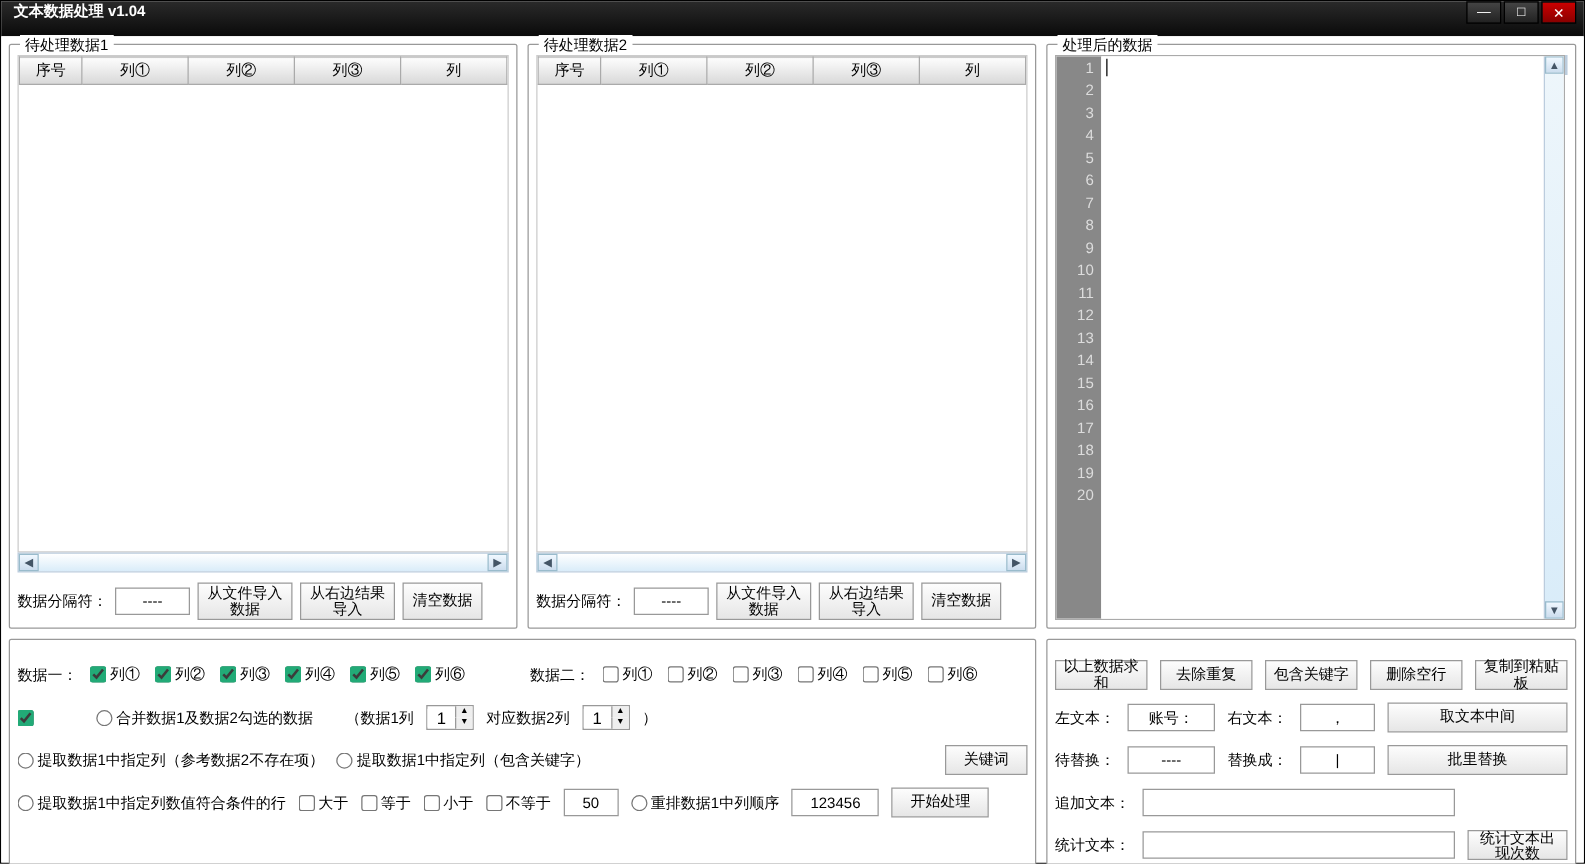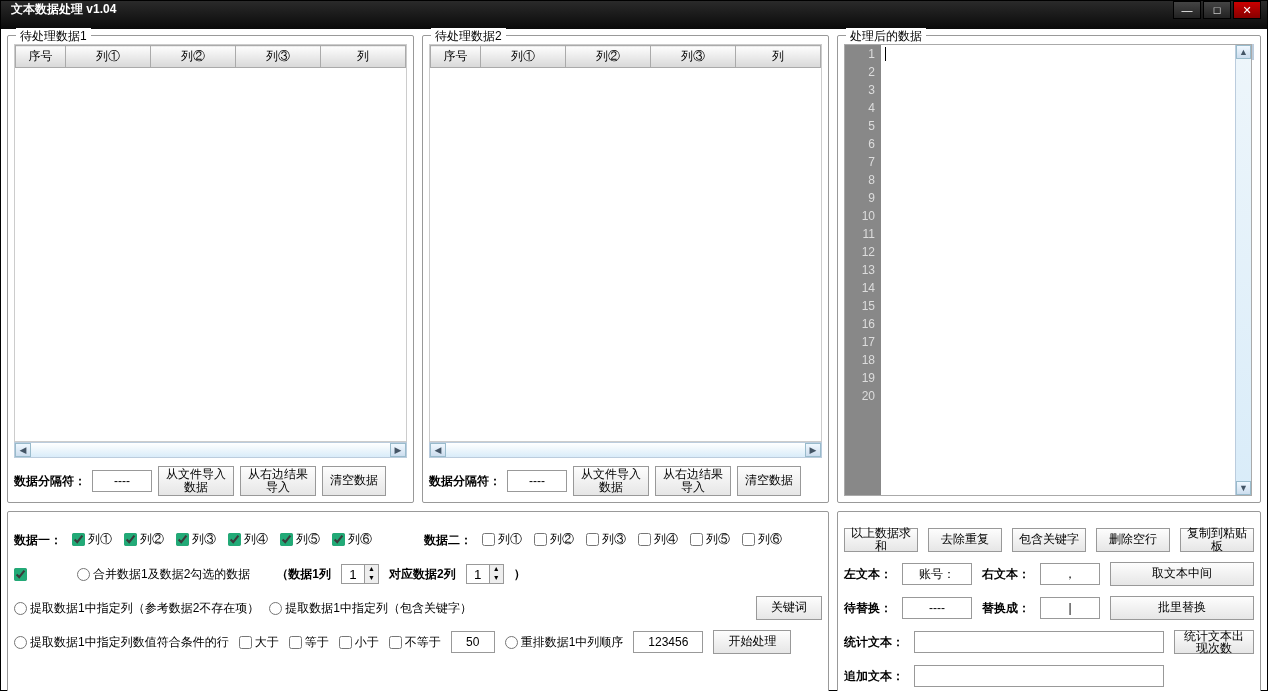--- a/index.html
+++ b/index.html
@@ -38,21 +38,21 @@
 .leftops { flex: 0 0 822px; }
 .rightops { flex: 1; }
 .oprow { display: flex; align-items: center; gap: 10px; margin: 6px 0; min-height: 28px; flex-wrap: nowrap; }
 .chk { display: inline-flex; align-items: center; gap: 3px; }
 .chk input[type=checkbox] { accent-color: #2a7; }
 .rad { display: inline-flex; align-items: center; gap: 3px; }
 .spinner { display: inline-flex; align-items: center; border: 1px solid #999; height: 20px; }
 .spinner input { border: none; width: 22px; text-align: center; }
 .spinner .sb { width: 14px; display: flex; flex-direction: column; }
 .spinner .sb span { height: 9px; font-size: 7px; text-align: center; background: #eee; border-left: 1px solid #999; cursor: pointer; }
-.lbl { white-space: nowrap; font-weight: bold; }
+.lbl { white-space: nowrap; }
 .btn.wide { padding: 0 14px; }
 </style>
 </head>
 <body>
 
 <div class="window">
   <div class="titlebar">
     <span class="title">文本数据处理  v1.04</span>
     <div class="controls">
       <div class="ctrl">—</div>
@@ -290,25 +290,25 @@
           <button class="btn small" style="flex:1">取文本中间</button>
         </div>
         <div class="oprow">
           <span class="lbl">待替换：</span>
           <input class="inp" style="width: 70px;" value="----">
           <span class="lbl">替换成：</span>
           <input class="inp" style="width: 60px;" value="|">
           <button class="btn small" style="flex:1">批里替换</button>
         </div>
         <div class="oprow">
+          <span class="lbl">追加文本：</span>
+          <input class="inp" style="flex: 1 1 0%;" value="">
+          <span style="width:80px"></span>
+        </div>
+        <div class="oprow">
           <span class="lbl">统计文本：</span>
           <input class="inp" style="flex: 1 1 0%;" value="">
           <button class="btn small" style="width:80px;line-height:1">统计文本出现次数</button>
         </div>
-        <div class="oprow">
-          <span class="lbl">追加文本：</span>
-          <input class="inp" style="flex: 1 1 0%;" value="">
-          <span style="width:80px"></span>
-        </div>
       </div>
     </div>
   </div>
 </div>
 
 </body></html>

